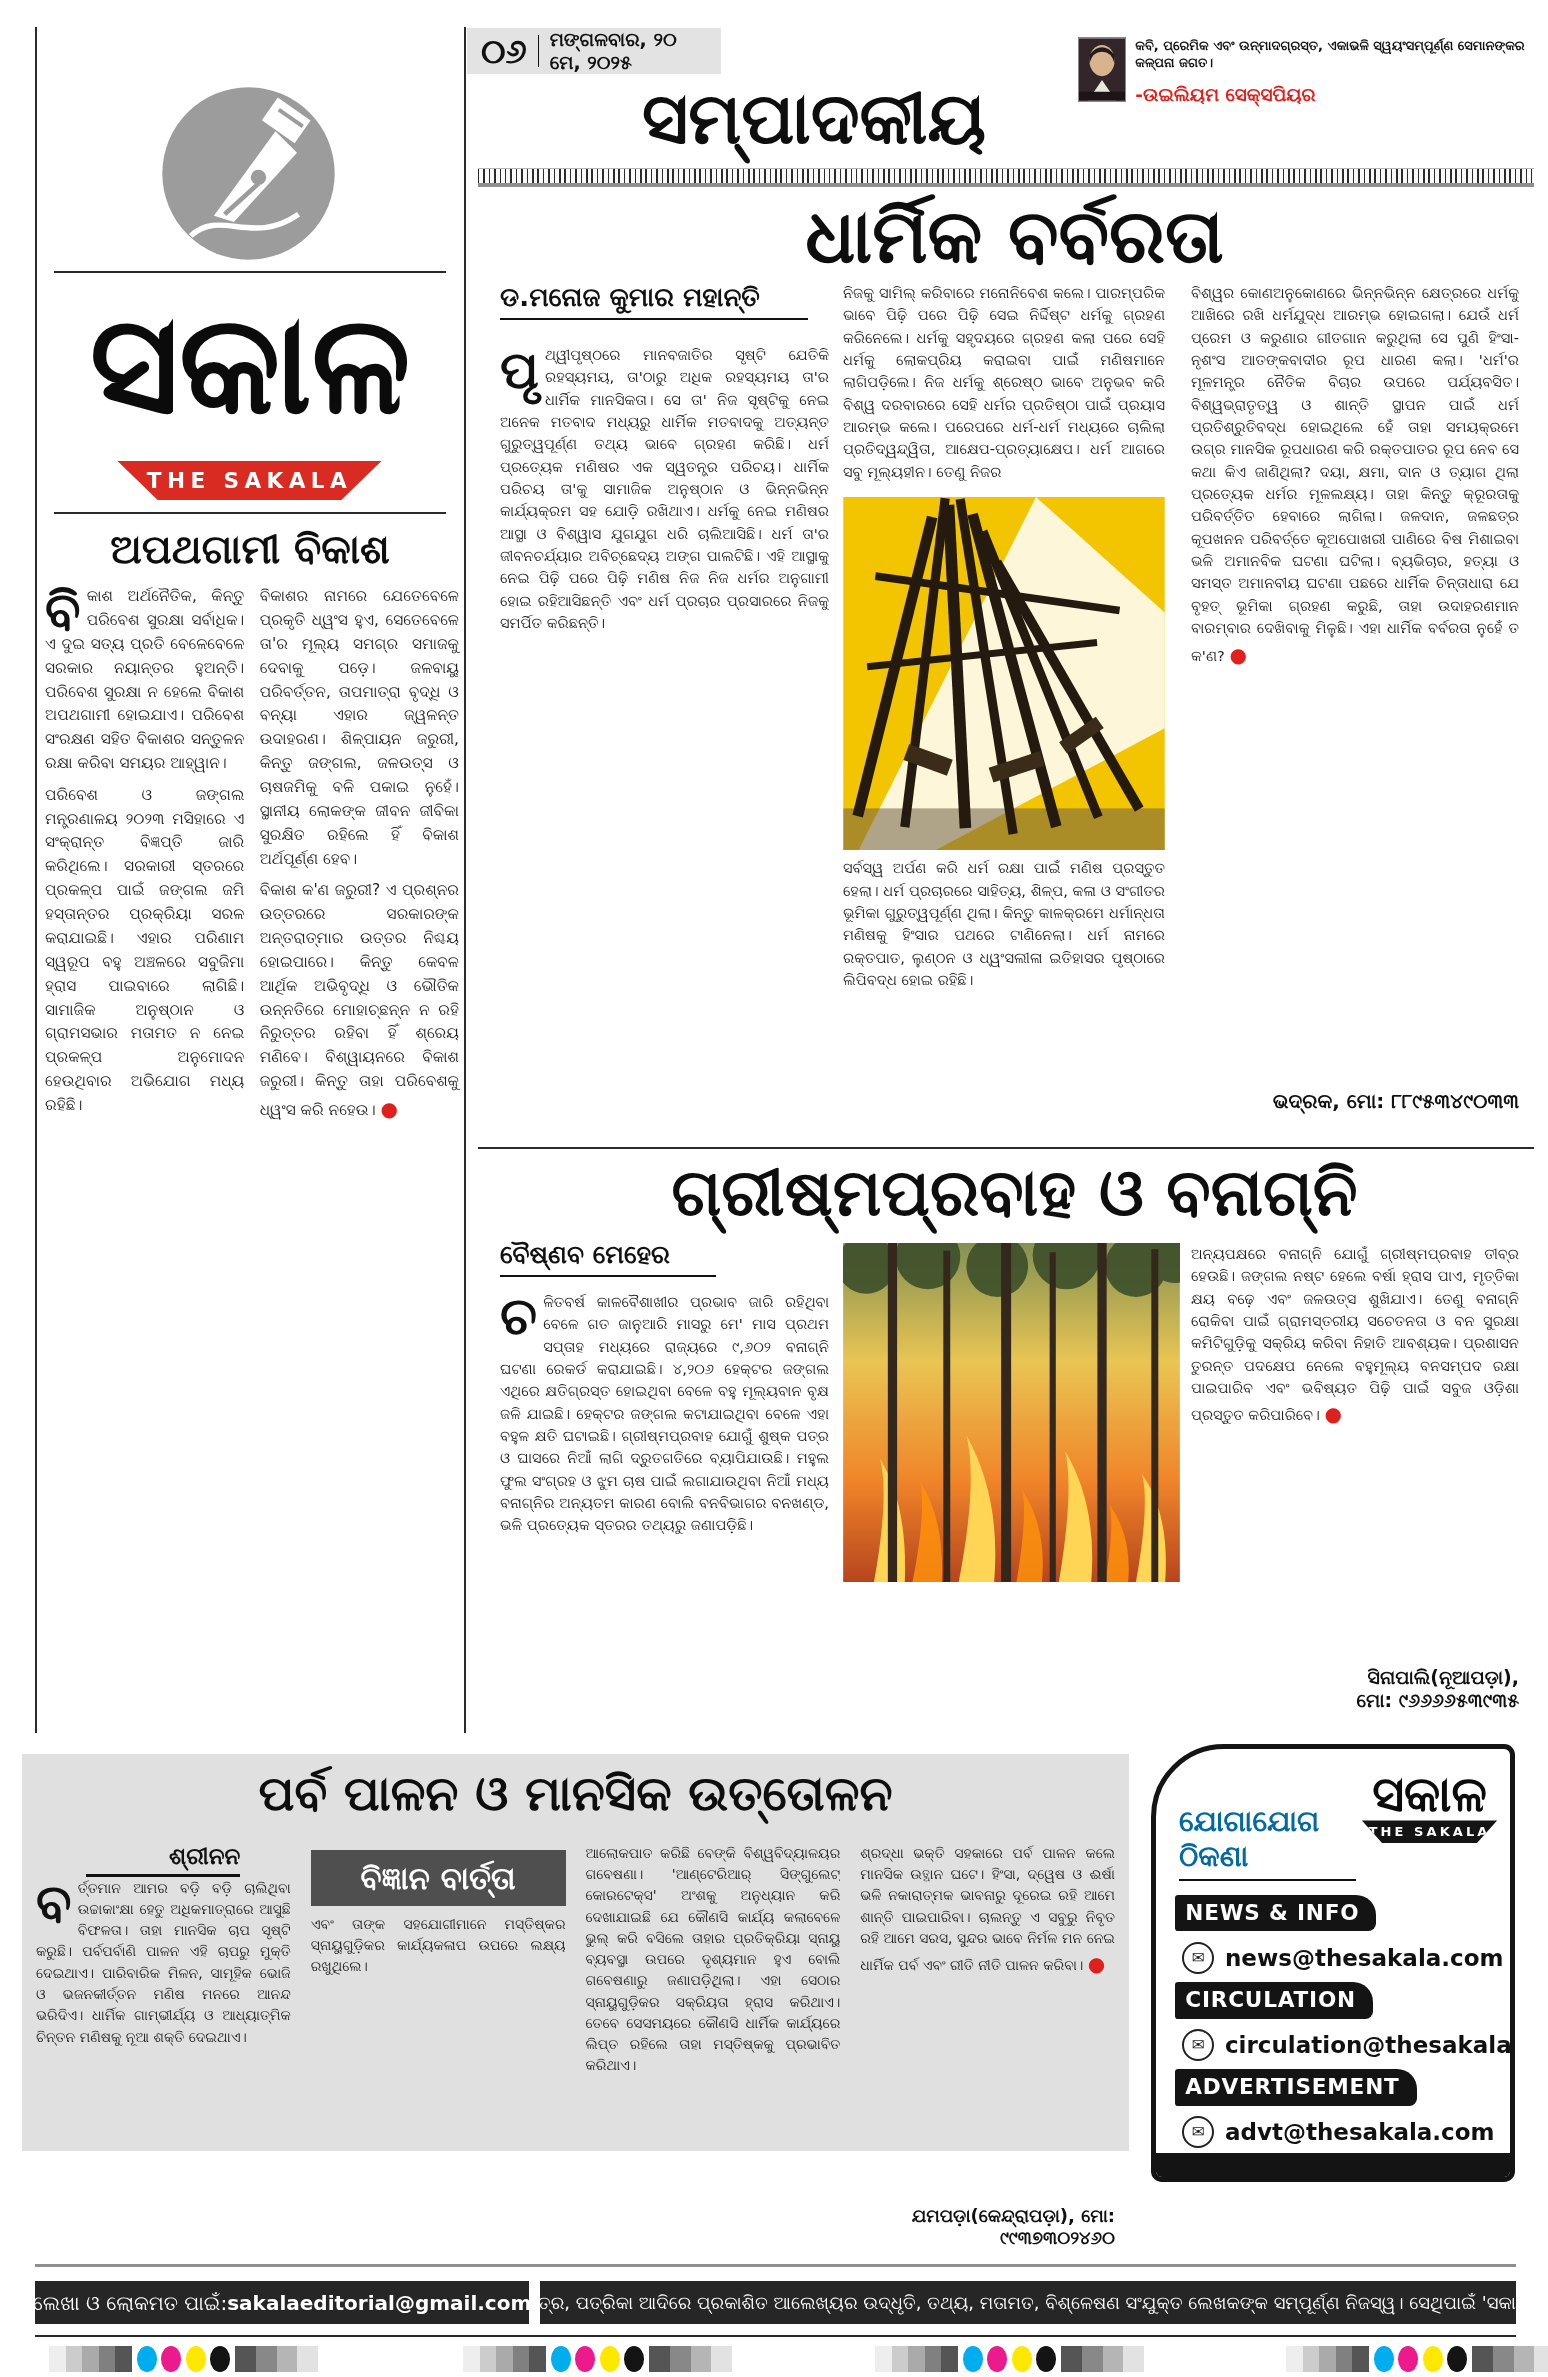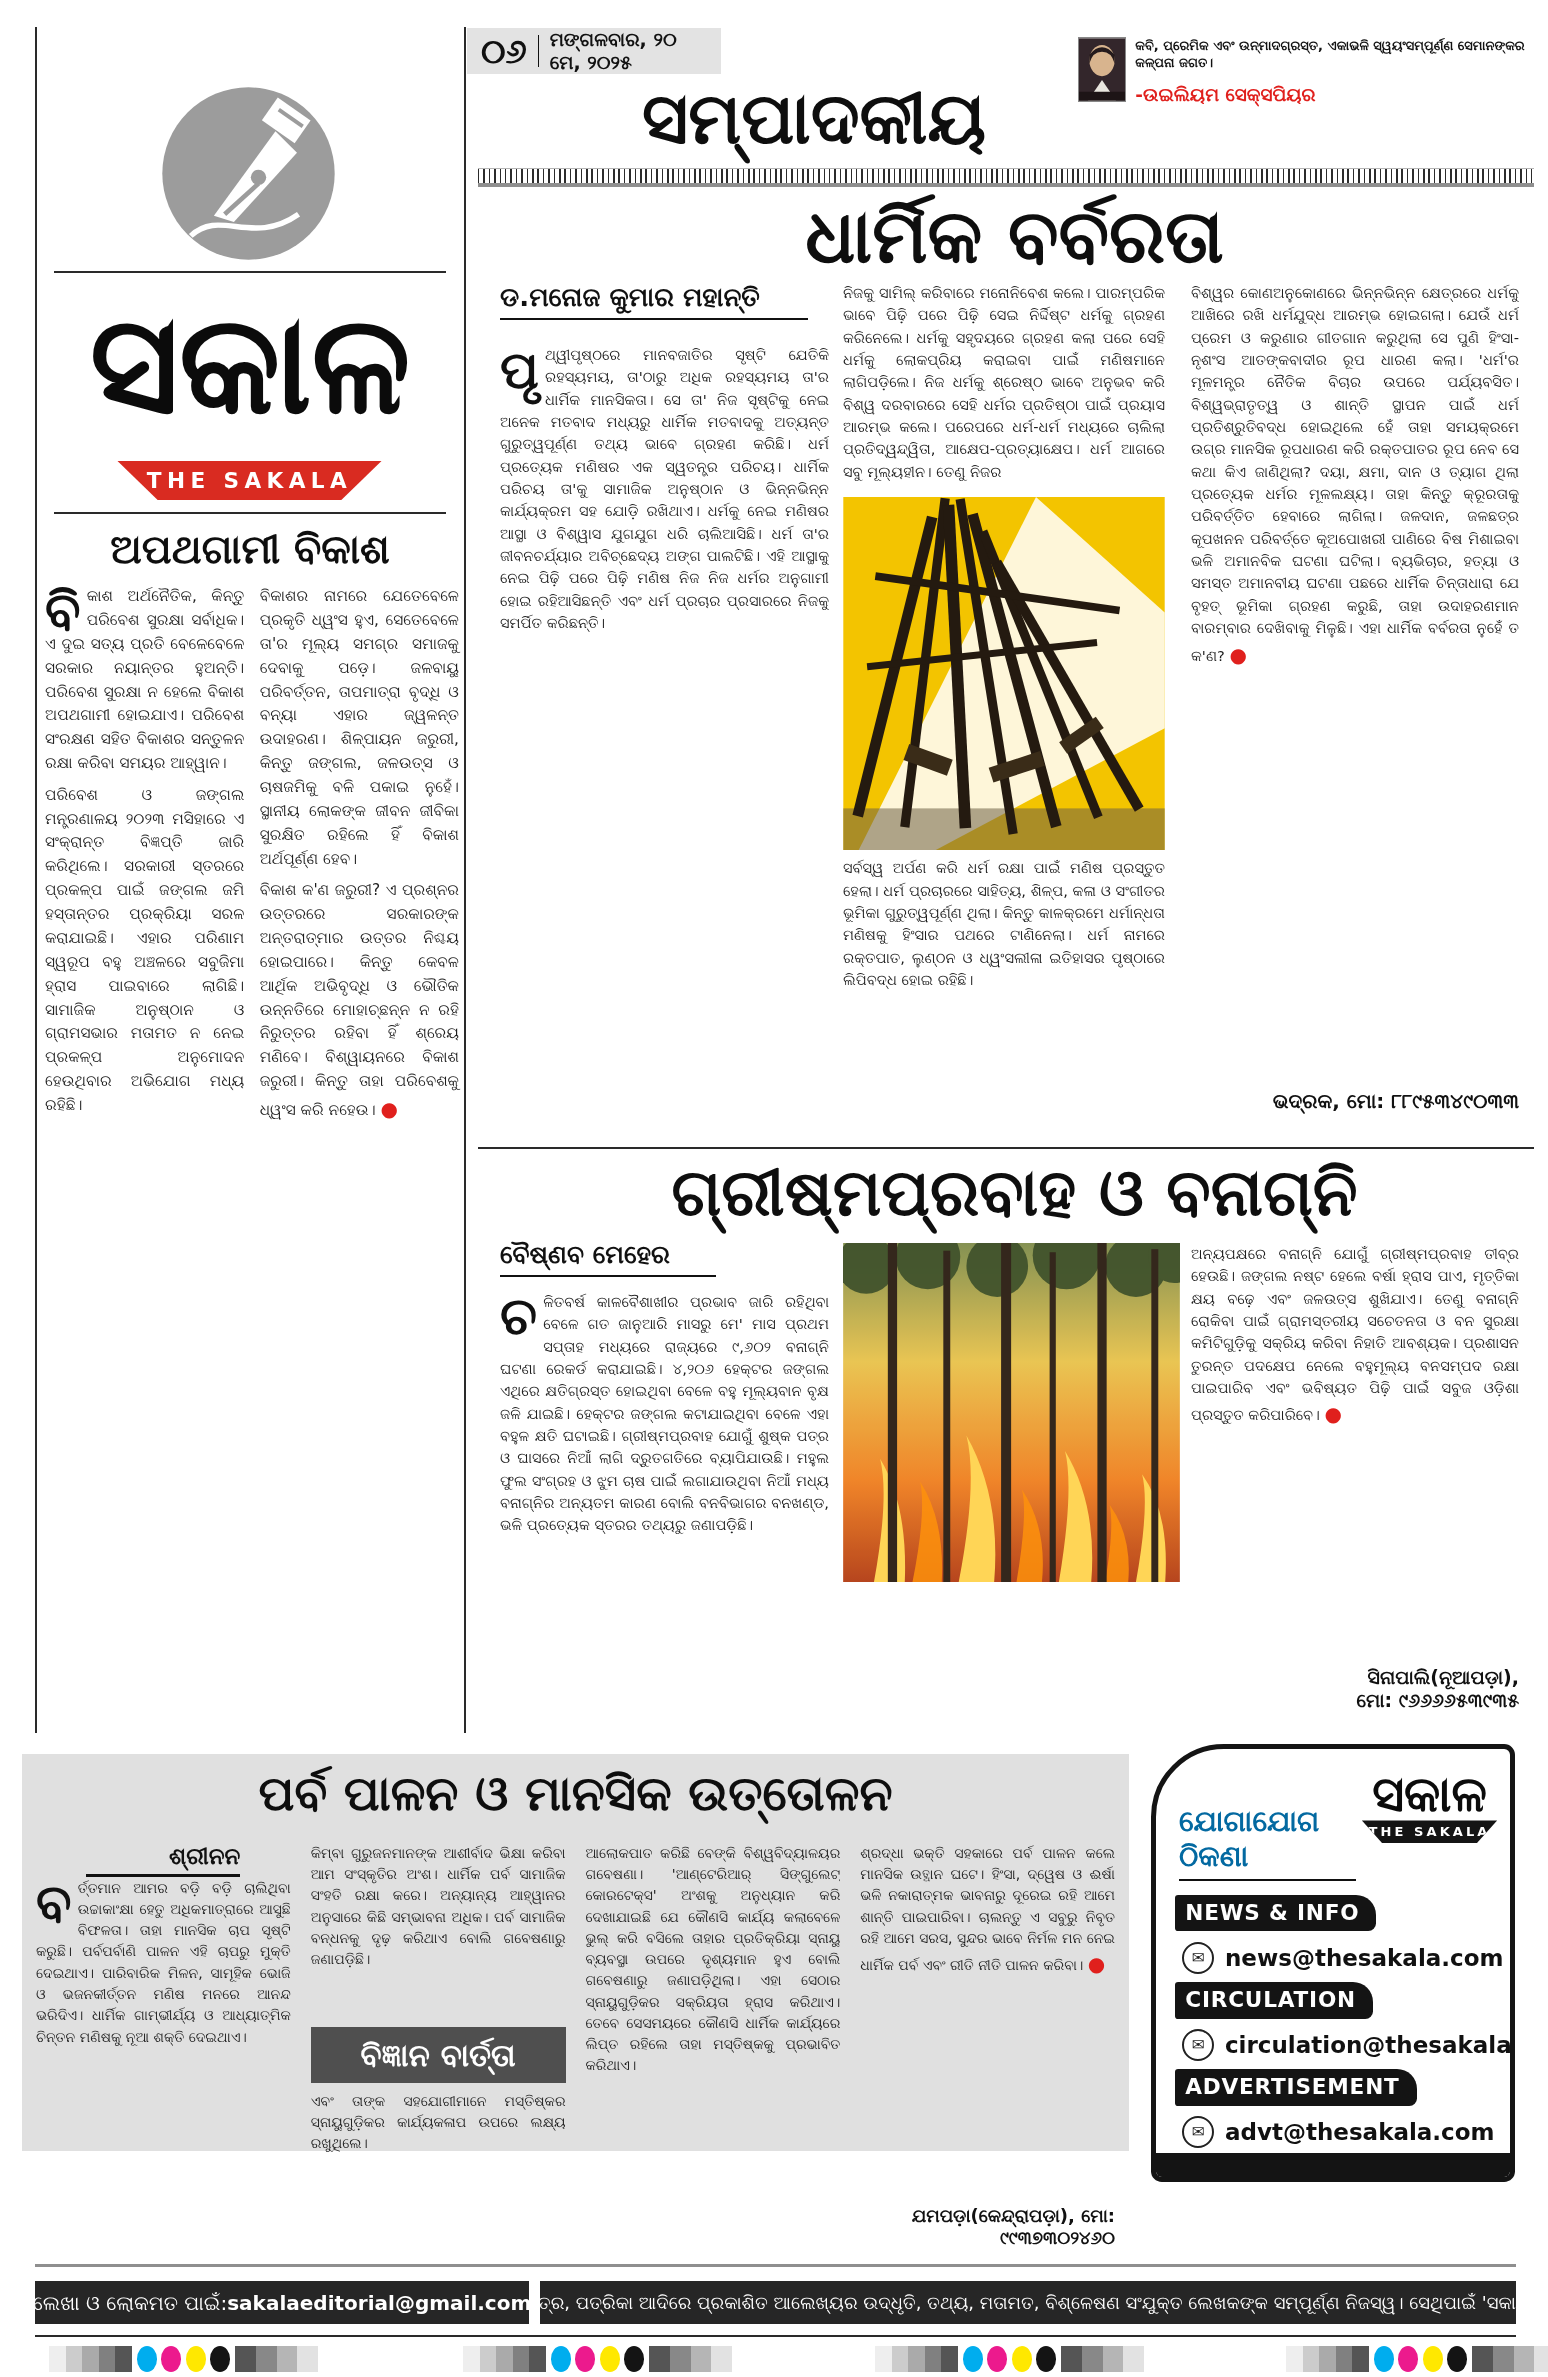--- a/index.html
+++ b/index.html
@@ -222,21 +222,20 @@
       <div style="flex:1">
         <div style="width:154px;margin:0 auto 1px auto;text-align:right">
           <div class="byline" style="font-size:23px">ଶ୍ରୀନନ</div>
           <div class="byline-rule"></div>
         </div>
         <div class="jt" style="font-size:14px;height:355px;overflow:hidden">
           <p><span class="dropcap">ବ</span><span>ର୍ତ୍ତମାନ ଆମର ବଡ଼ି ବଡ଼ି ଚାଲିଥିବା ଉଚ୍ଚାକାଂକ୍ଷା ହେତୁ ଅଧିକମାତ୍ରାରେ ଆସୁଛି ବିଫଳତା। ତାହା ମାନସିକ ଚାପ ସୃଷ୍ଟି କରୁଛି। ପର୍ବପର୍ବାଣି ପାଳନ ଏହି ଚାପରୁ ମୁକ୍ତି ଦେଇଥାଏ। ପାରିବାରିକ ମିଳନ, ସାମୂହିକ ଭୋଜି ଓ ଭଜନକୀର୍ତ୍ତନ ମଣିଷ ମନରେ ଆନନ୍ଦ ଭରିଦିଏ। ଧାର୍ମିକ ଗାମ୍ଭୀର୍ଯ୍ୟ ଓ ଆଧ୍ୟାତ୍ମିକ ଚିନ୍ତନ ମଣିଷକୁ ନୂଆ ଶକ୍ତି ଦେଇଥାଏ।</span></p>
         </div>
       </div>
       <div style="flex:1">
-        <div class="jt" style="font-size:14px;height:177px;overflow:hidden">କିମ୍ବା ଗୁରୁଜନମାନଙ୍କ ଆଶୀର୍ବାଦ ଭିକ୍ଷା କରିବା ଆମ ସଂସ୍କୃତିର ଅଂଶ। ଧାର୍ମିକ ପର୍ବ ସାମାଜିକ ସଂହତି ରକ୍ଷା କରେ। ଅନ୍ୟାନ୍ୟ ଆହ୍ୱାନର ଅନୁସାରେ କିଛି ସମ୍ଭାବନା ଅଧିକ। ପର୍ବ ସାମାଜିକ ବନ୍ଧନକୁ ଦୃଢ଼ କରିଥାଏ ବୋଲି ଗବେଷଣାରୁ ଜଣାପଡ଼ିଛି।</div>
         <div class="science">ବିଜ୍ଞାନ ବାର୍ତ୍ତା</div>
         <div class="jt" style="font-size:14px;height:139px;overflow:hidden">ଏବଂ ତାଙ୍କ ସହଯୋଗୀମାନେ ମସ୍ତିଷ୍କର ସ୍ନାୟୁଗୁଡ଼ିକର କାର୍ଯ୍ୟକଳାପ ଉପରେ ଲକ୍ଷ୍ୟ ରଖୁଥିଲେ।</div>
       </div>
       <div style="flex:1">
         <div class="jt" style="font-size:14px;height:416px;overflow:hidden">ଆଲୋକପାତ କରିଛି ବେଙ୍କି ବିଶ୍ୱବିଦ୍ୟାଳୟର ଗବେଷଣା। 'ଆଣ୍ଟେରିଆର୍ ସିଙ୍ଗୁଲେଟ୍ କୋରଟେକ୍ସ' ଅଂଶକୁ ଅନୁଧ୍ୟାନ କରି ଦେଖାଯାଇଛି ଯେ କୌଣସି କାର୍ଯ୍ୟ କଲାବେଳେ ଭୁଲ୍ କରି ବସିଲେ ତାହାର ପ୍ରତିକ୍ରିୟା ସ୍ନାୟୁ ବ୍ୟବସ୍ଥା ଉପରେ ଦୃଶ୍ୟମାନ ହୁଏ ବୋଲି ଗବେଷଣାରୁ ଜଣାପଡ଼ିଥିଲା। ଏହା ସେଠାର ସ୍ନାୟୁଗୁଡ଼ିକର ସକ୍ରିୟତା ହ୍ରାସ କରିଥାଏ। ତେବେ ସେସମୟରେ କୌଣସି ଧାର୍ମିକ କାର୍ଯ୍ୟରେ ଲିପ୍ତ ରହିଲେ ତାହା ମସ୍ତିଷ୍କକୁ ପ୍ରଭାବିତ କରିଥାଏ।</div>
       </div>
       <div style="flex:1;display:flex;flex-direction:column">
         <div class="jt" style="font-size:14px;height:362px;overflow:hidden">
           <p><span>ଶ୍ରଦ୍ଧା ଭକ୍ତି ସହକାରେ ପର୍ବ ପାଳନ କଲେ ମାନସିକ ଉତ୍ଥାନ ଘଟେ। ହିଂସା, ଦ୍ୱେଷ ଓ ଈର୍ଷା ଭଳି ନକାରାତ୍ମକ ଭାବନାରୁ ଦୂରେଇ ରହି ଆମେ ଶାନ୍ତି ପାଇପାରିବା। ଚାଲନ୍ତୁ ଏ ସବୁରୁ ନିବୃତ ରହି ଆମେ ସରସ, ସୁନ୍ଦର ଭାବେ ନିର୍ମଳ ମନ ନେଇ ଧାର୍ମିକ ପର୍ବ ଏବଂ ରୀତି ନୀତି ପାଳନ କରିବା।</span> <span class="bullet">●</span></p>
         </div>

